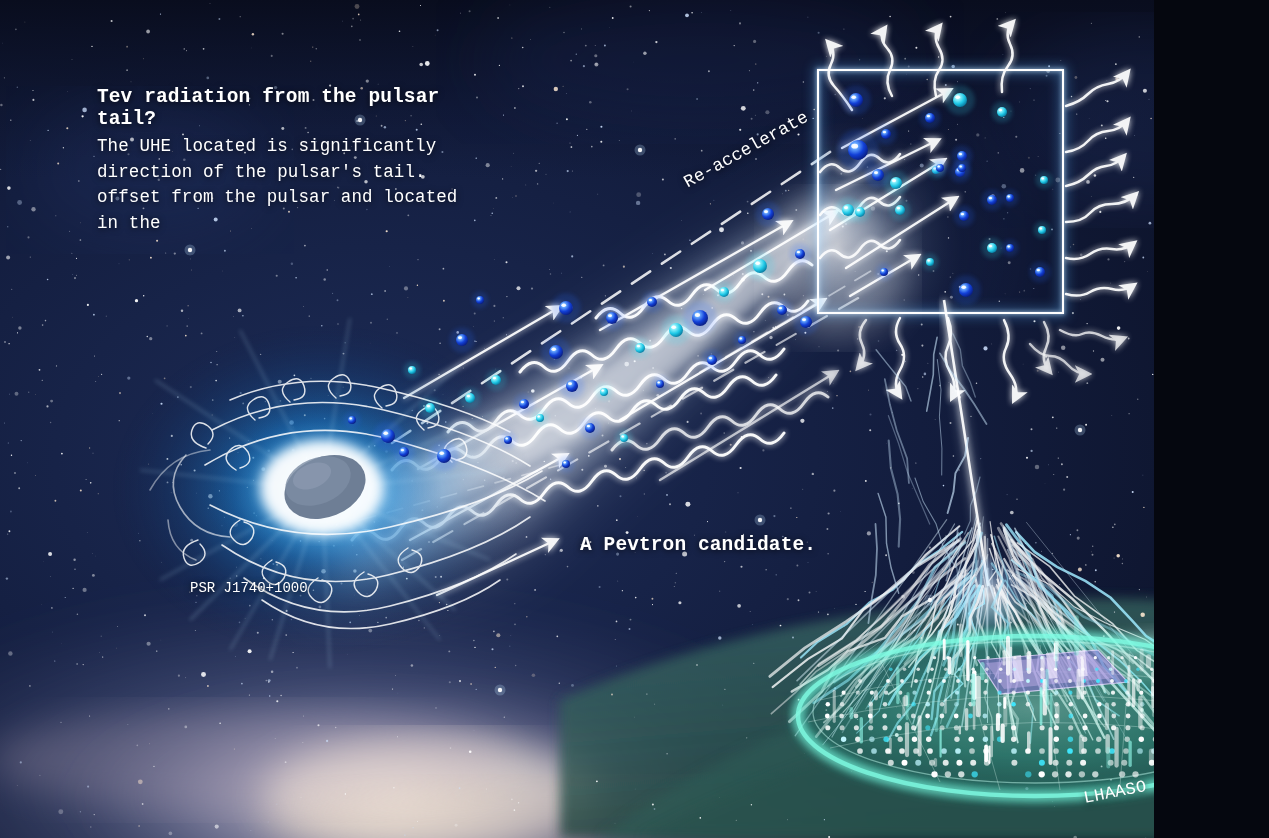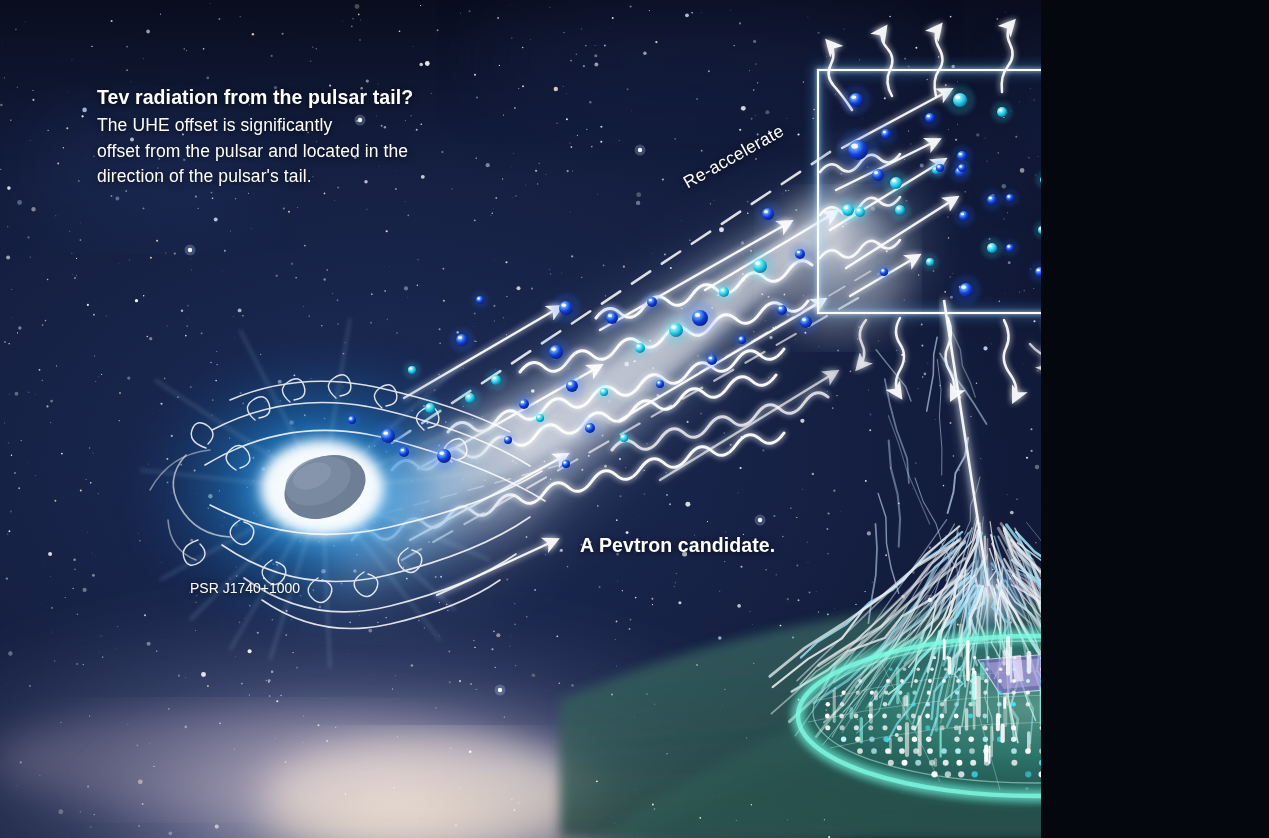--- a/index.html
+++ b/index.html
@@ -1,19 +1,19 @@
 <!DOCTYPE html>
 <html><head>
 <meta charset="utf-8">
 <title>LHAASO Pulsar Tail Illustration</title>
 <style>
   html,body{margin:0;padding:0;background:#05070f;}
   #stage{
-    position:relative;width:1041px;height:838px;overflow:hidden;
-    font-family:Liberation Sans, sans-serif;
+    position:relative;width:1154px;height:838px;overflow:hidden;
+    font-family:Liberation Mono, monospace;
     background:#3b82f6;
   }
   .svgfull{position:absolute;left:0;top:0;width:1269px;height:838px;}
 
   
   .caption{position:absolute;color:#ffffff;text-shadow:0 1px 6px rgba(0,0,0,.75);}
   .cap-title{font-size:19.5px;font-weight:bold;letter-spacing:.1px;}
   .cap-body{font-size:17.5px;font-weight:400;line-height:25.5px;letter-spacing:.1px;}
   #cap-pulsar{left:97px;top:86px;width:370px;}
   #cap-pevtron{left:580px;top:534px;width:300px;}
@@ -2231,23 +2231,23 @@
           <rect x="1211.9" y="652.2" width="5.1" height="41.1" rx="2.6" fill="#8ff4e6" opacity="0.31"></rect>
           <rect x="1151.9" y="698.5" width="4.1" height="18.6" rx="2.1" fill="#ffffff" opacity="0.29"></rect>
         </g>
     </g>
 
   </svg>
 
   <div class="caption" id="cap-pulsar">
     <div class="cap-title">Tev radiation from the pulsar tail?</div>
     <div class="cap-body">
-      <p>The UHE offset is significantly</p>
+      <p>The UHE located is significantly</p>
+      <p>direction of the pulsar's tail.</p>
       <p>offset from the pulsar and located in the</p>
-      <p>direction of the pulsar's tail.</p>
     </div>
   </div>
 
   <div class="caption" id="cap-pevtron">
     <div class="cap-title">A Pevtron candidate.</div>
   </div>
 
   <div class="obj-label" id="label-psr">PSR J1740+1000</div>
 
   <div class="obj-label" id="label-lhaaso">LHAASO</div>

